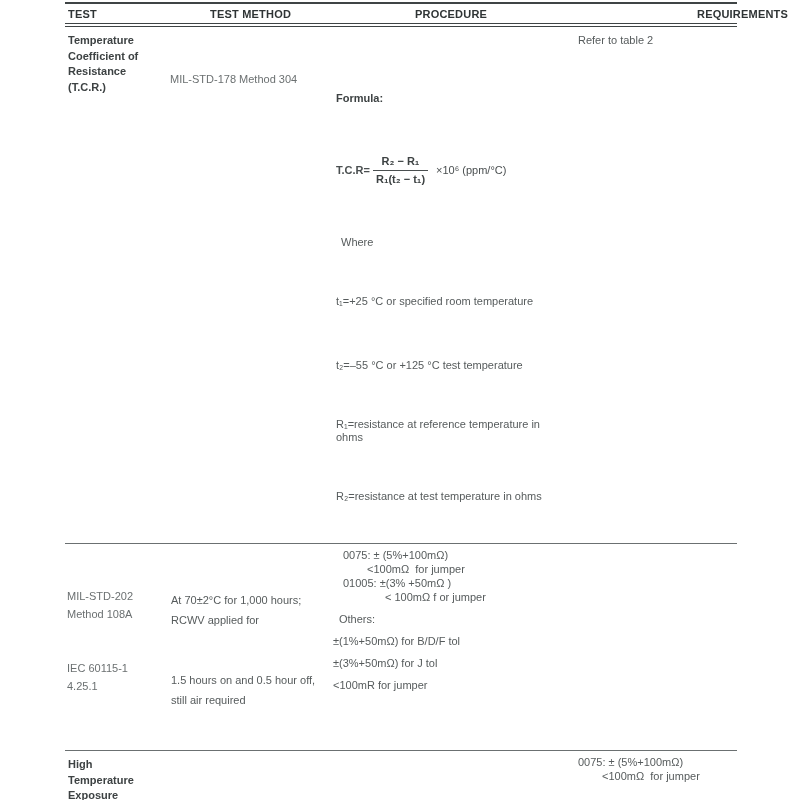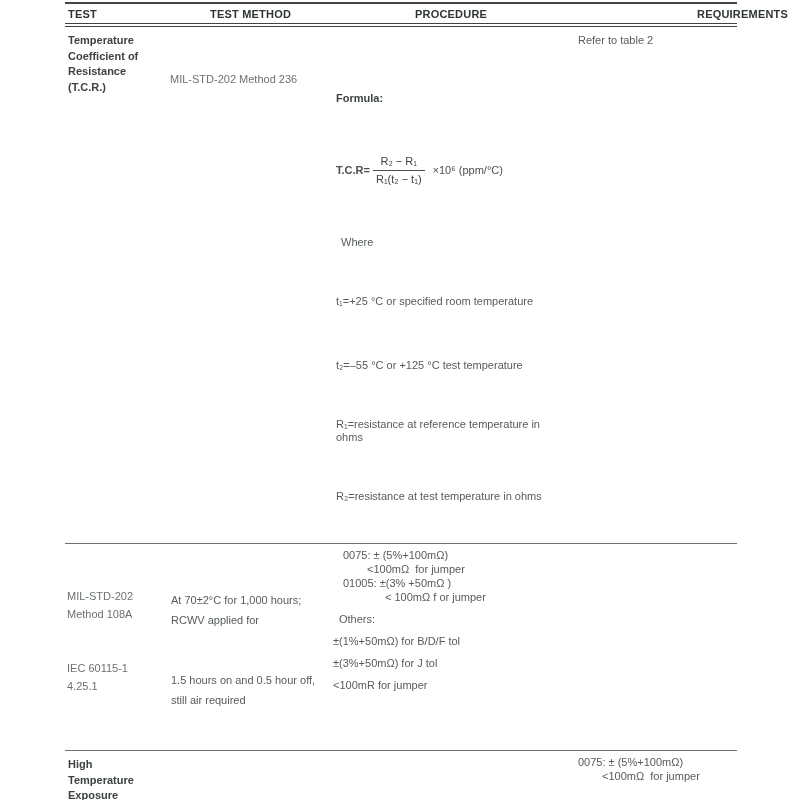--- a/index.html
+++ b/index.html
@@ -50,21 +50,21 @@
   .req-top .ind-a{padding-left:34px;}
   .req-top .ind-b{padding-left:52px;}
   .req-bot div{margin-top:9px;line-height:13px;white-space:pre-wrap;}
   .req-bot .others{padding-left:6px;}
 
   
   .proc-intro{margin-top:1px;}
   .formula-label{font-weight:700;color:#3d4243;margin-top:18px;line-height:14px;}
   .f-row{display:flex;align-items:center;margin-top:10px;line-height:13px;color:#4a4f50;}
   .f-lhs{font-weight:700;}
-  .frac{display:flex;flex-direction:column;align-items:center;margin:0 3px;font-weight:400;color:#3d4243;}
+  .frac{display:flex;flex-direction:column;align-items:center;margin:0 3px;font-weight:700;color:#3d4243;}
   .frac .num{padding:0 3px 2px 3px;}
   .frac .den{border-top:1.4px solid #4a4f50;padding:2px 3px 0 3px;}
   .f-rhs{margin-left:5px;}
   .where-label{margin-top:9px;padding-left:5px;line-height:14px;}
   .where-line{margin-top:6px;line-height:13px;}
   .where-line.w2{margin-top:11px;}
 </style>
 </head>
 <body>
 
@@ -73,21 +73,21 @@
   <div class="thead">
     <div class="h1">TEST</div>
     <div class="h2">TEST METHOD</div>
     <div class="h3">PROCEDURE</div>
     <div class="h4">REQUIREMENTS</div>
   </div>
 
   <div class="trow r-tcr">
     <div class="cell-test">Temperature Coefficient of Resistance (T.C.R.)</div>
     <div class="cell-method">
-      <div>MIL-STD-202 Method 236</div>
+      <div>MIL-STD-178 Method 304</div>
     </div>
     <div class="cell-proc">
       <div class="formula-label">Formula:</div>
       <div class="f-row">
         <span class="f-lhs">T.C.R=</span>
         <span class="frac">
           <span class="num">R₂ − R₁</span>
           <span class="den">R₁(t₂ − t₁)</span>
         </span>
         <span class="f-rhs">×10⁶ (ppm/°C)</span>

